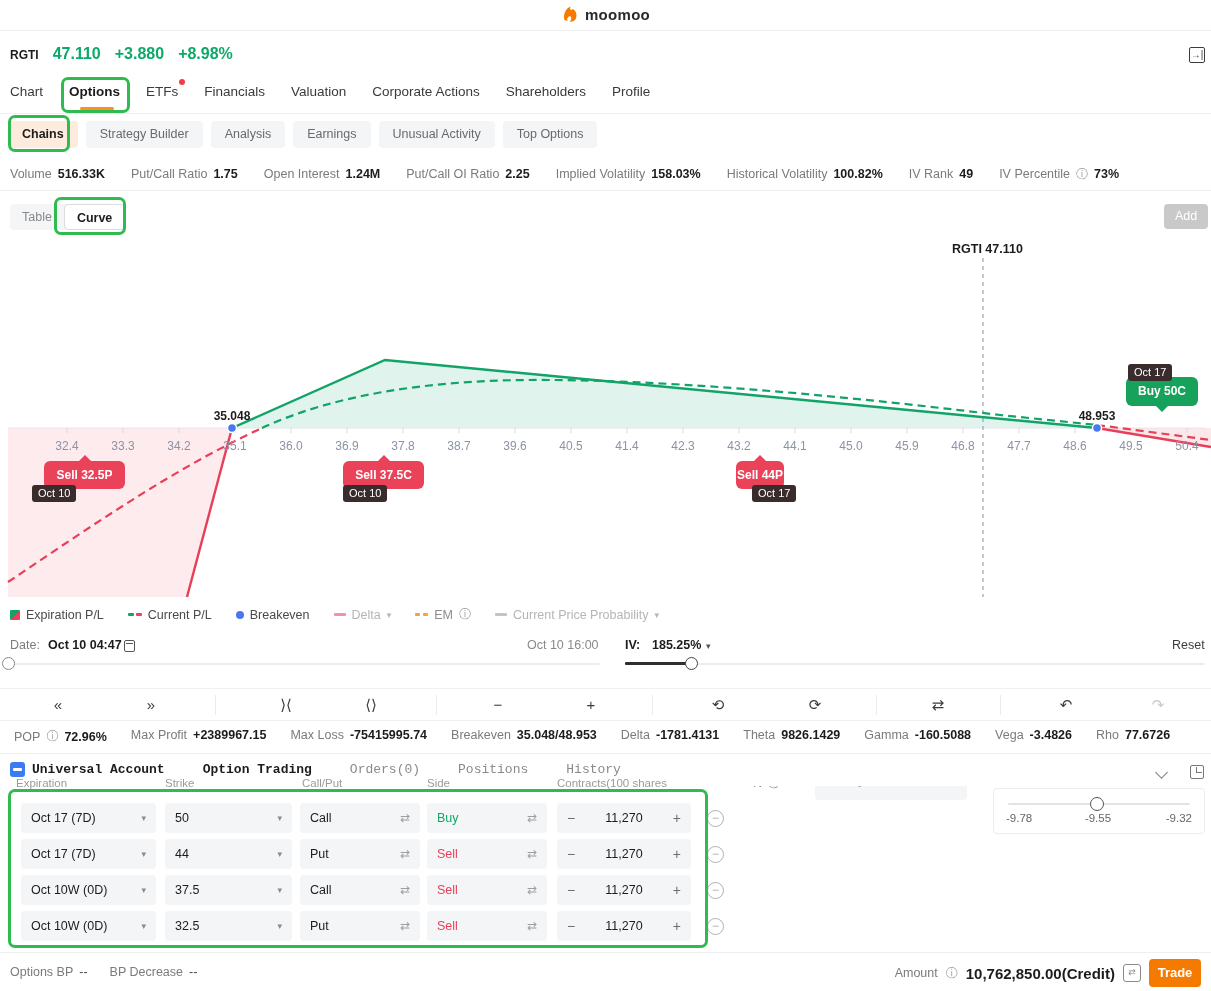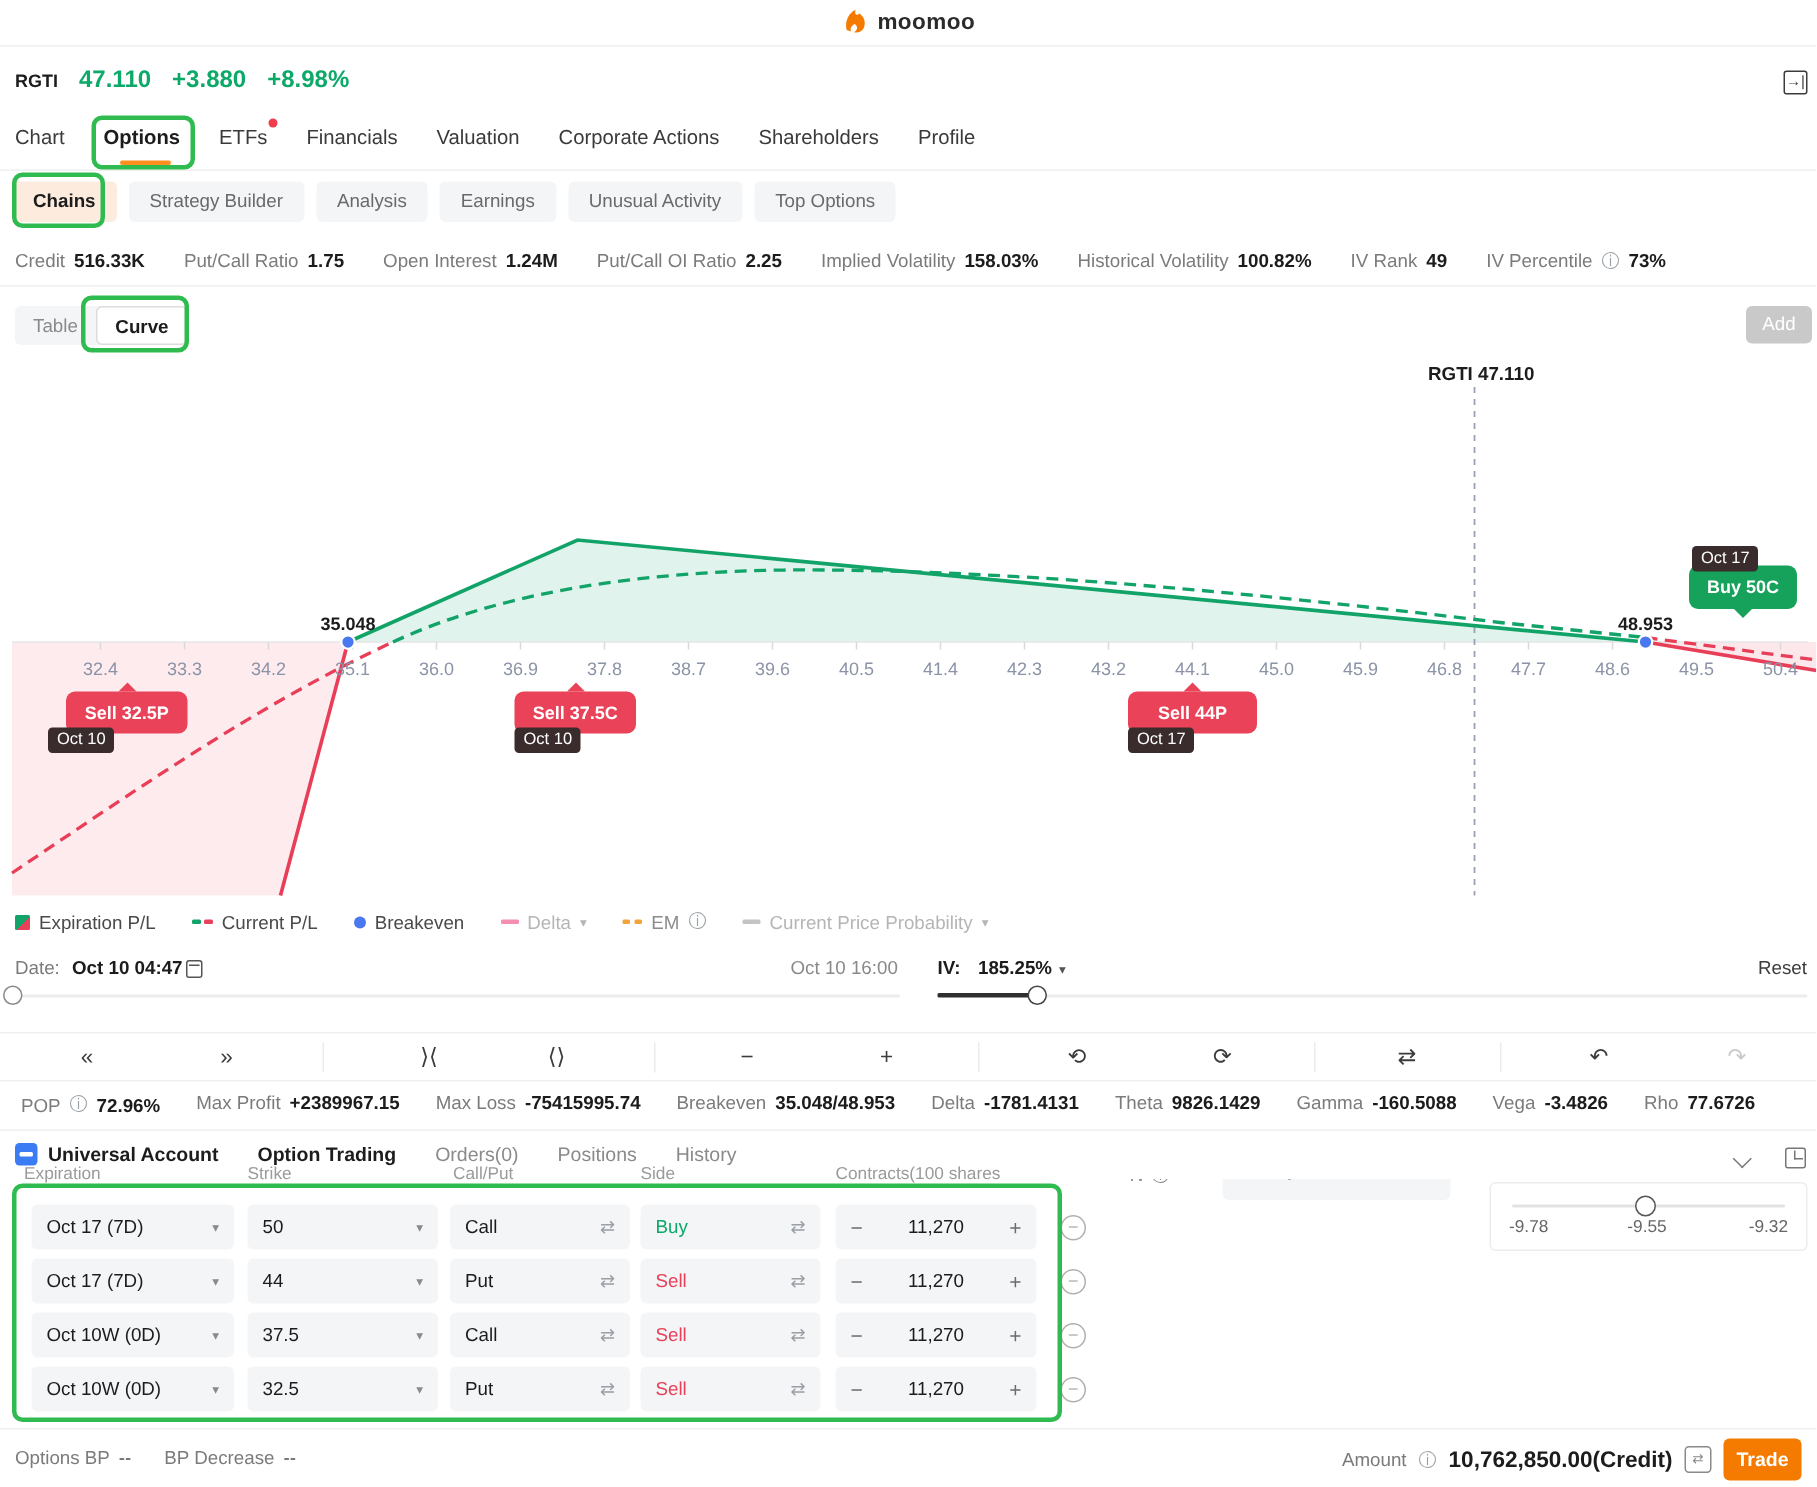--- a/index.html
+++ b/index.html
@@ -77,21 +77,21 @@
 
   
   .tool-icon { position:absolute; top:694px; width:24px; height:22px; line-height:22px; text-align:center; font-size:15px; color:#3c3c3c; cursor:pointer; }
   .tool-icon.disabled { color:#c9c9c9; }
   .vdiv { position:absolute; top:695px; width:1px; height:20px; background:#ebebeb; }
 
   
   .metrics { position:absolute; top:728px; left:14px; display:flex; gap:24px; align-items:flex-start; font-size:12.5px; white-space:nowrap; }
 
   
-  .acct-row { position:absolute; top:762px; left:10px; display:flex; align-items:center; gap:26px; font-size:13px; }
+  .acct-row { position:absolute; top:762px; left:10px; display:flex; align-items:center; gap:38px; font-size:13px;font-family:Liberation Mono, monospace; }
   .acct-ic { width:15px; height:15px; border-radius:3px; background:#3b7cf5; position:relative; }
   .acct-ic::before { content:""; position:absolute; left:3px; top:6px; width:9px; height:3px; background:#fff; border-radius:1px; }
   .acct-name { font-weight:bold; color:#1c1c1c; display:flex; align-items:center; gap:7px; }
   .acct-tab { color:#8a8a8a; cursor:pointer; }
   .acct-tab.on { color:#1c1c1c; font-weight:bold; }
   .chev-down { position:absolute; top:768px; left:1157px; width:9px; height:9px; border-right:1.6px solid #777; border-bottom:1.6px solid #777; transform:rotate(45deg); cursor:pointer; }
   .panel-ic { position:absolute; top:765px; left:1190px; width:14px; height:14px; border:1.5px solid #777; border-radius:2px; cursor:pointer; }
   .panel-ic::before { content:""; position:absolute; right:1px; top:1px; width:5px; height:5px; border-left:1.5px solid #777; border-bottom:1.5px solid #777; }
 
   
@@ -165,21 +165,21 @@
     <span class="pill">Strategy Builder</span>
     <span class="pill">Analysis</span>
     <span class="pill">Earnings</span>
     <span class="pill">Unusual Activity</span>
     <span class="pill">Top Options</span>
   </div>
   <div class="anno" style="left:8px; top:115px; width:62px; height:37px;"></div>
 
   <div class="stats-row">
     <span class="stat">
-        <span class="lbl">Credit</span>
+        <span class="lbl">Volume</span>
         <span class="val">516.33K</span>
       </span>
     <span class="stat">
         <span class="lbl">Put/Call Ratio</span>
         <span class="val">1.75</span>
       </span>
     <span class="stat">
         <span class="lbl">Open Interest</span>
         <span class="val">1.24M</span>
       </span>
@@ -255,21 +255,21 @@
     <span class="xl" style="left:963px">46.8</span>
     <span class="xl" style="left:1019px">47.7</span>
     <span class="xl" style="left:1075px">48.6</span>
     <span class="xl" style="left:1131px">49.5</span>
     <span class="xl" style="left:1187px">50.4</span>
 
     <div class="tt-red" style="left:44px; top:221px; width:81px;">Sell 32.5P</div>
     <div class="tt-badge" style="left:32px; top:245px;">Oct 10</div>
     <div class="tt-red" style="left:343px; top:221px; width:81px;">Sell 37.5C</div>
     <div class="tt-badge" style="left:343px; top:245px;">Oct 10</div>
-    <div class="tt-red" style="left:752px; top:221px; width:86px;">Sell 44P</div>
+    <div class="tt-red" style="left:736px; top:221px; width:48px;">Sell 44P</div>
     <div class="tt-badge" style="left:752px; top:245px;">Oct 17</div>
     <div class="tt-green" style="left:1126px; top:137px; width:72px;">Buy 50C</div>
     <div class="tt-badge" style="left:1128px; top:124px;">Oct 17</div>
   </div>
 
   <div class="legend">
     <span class="leg">
         <span class="ic-exp"></span>
         <span>Expiration P/L</span>
       </span>

